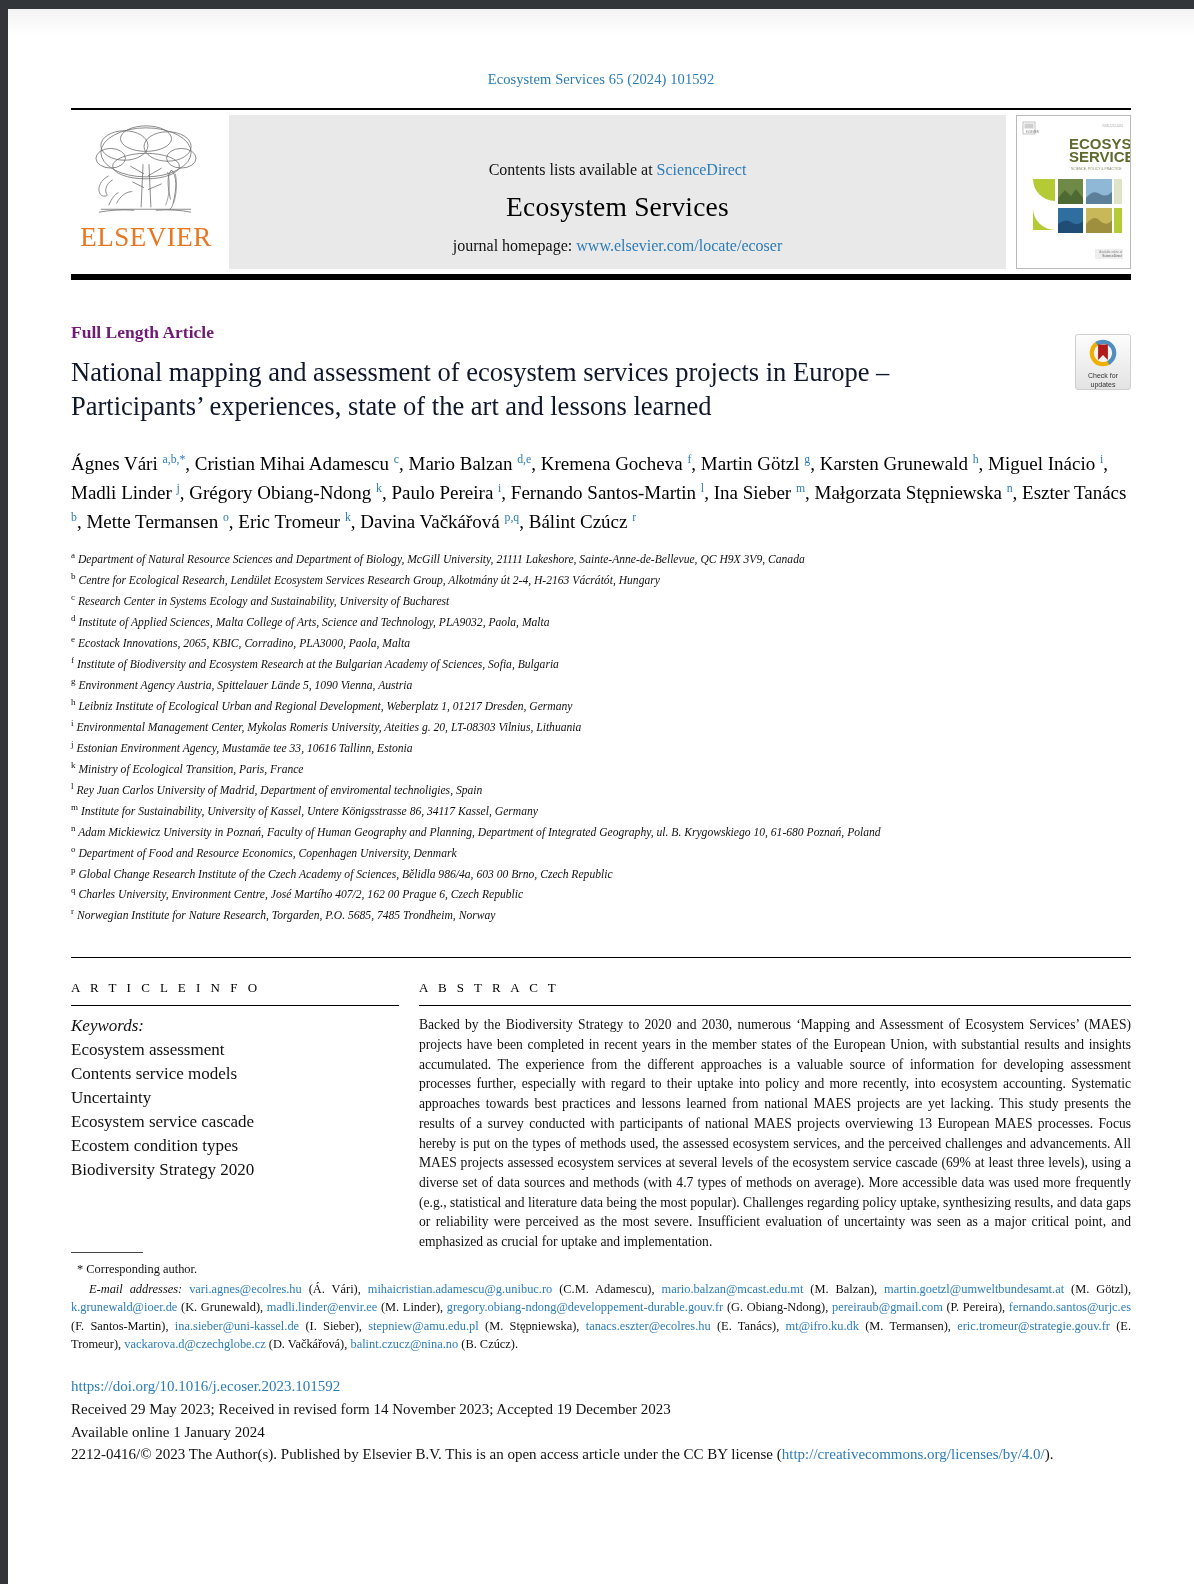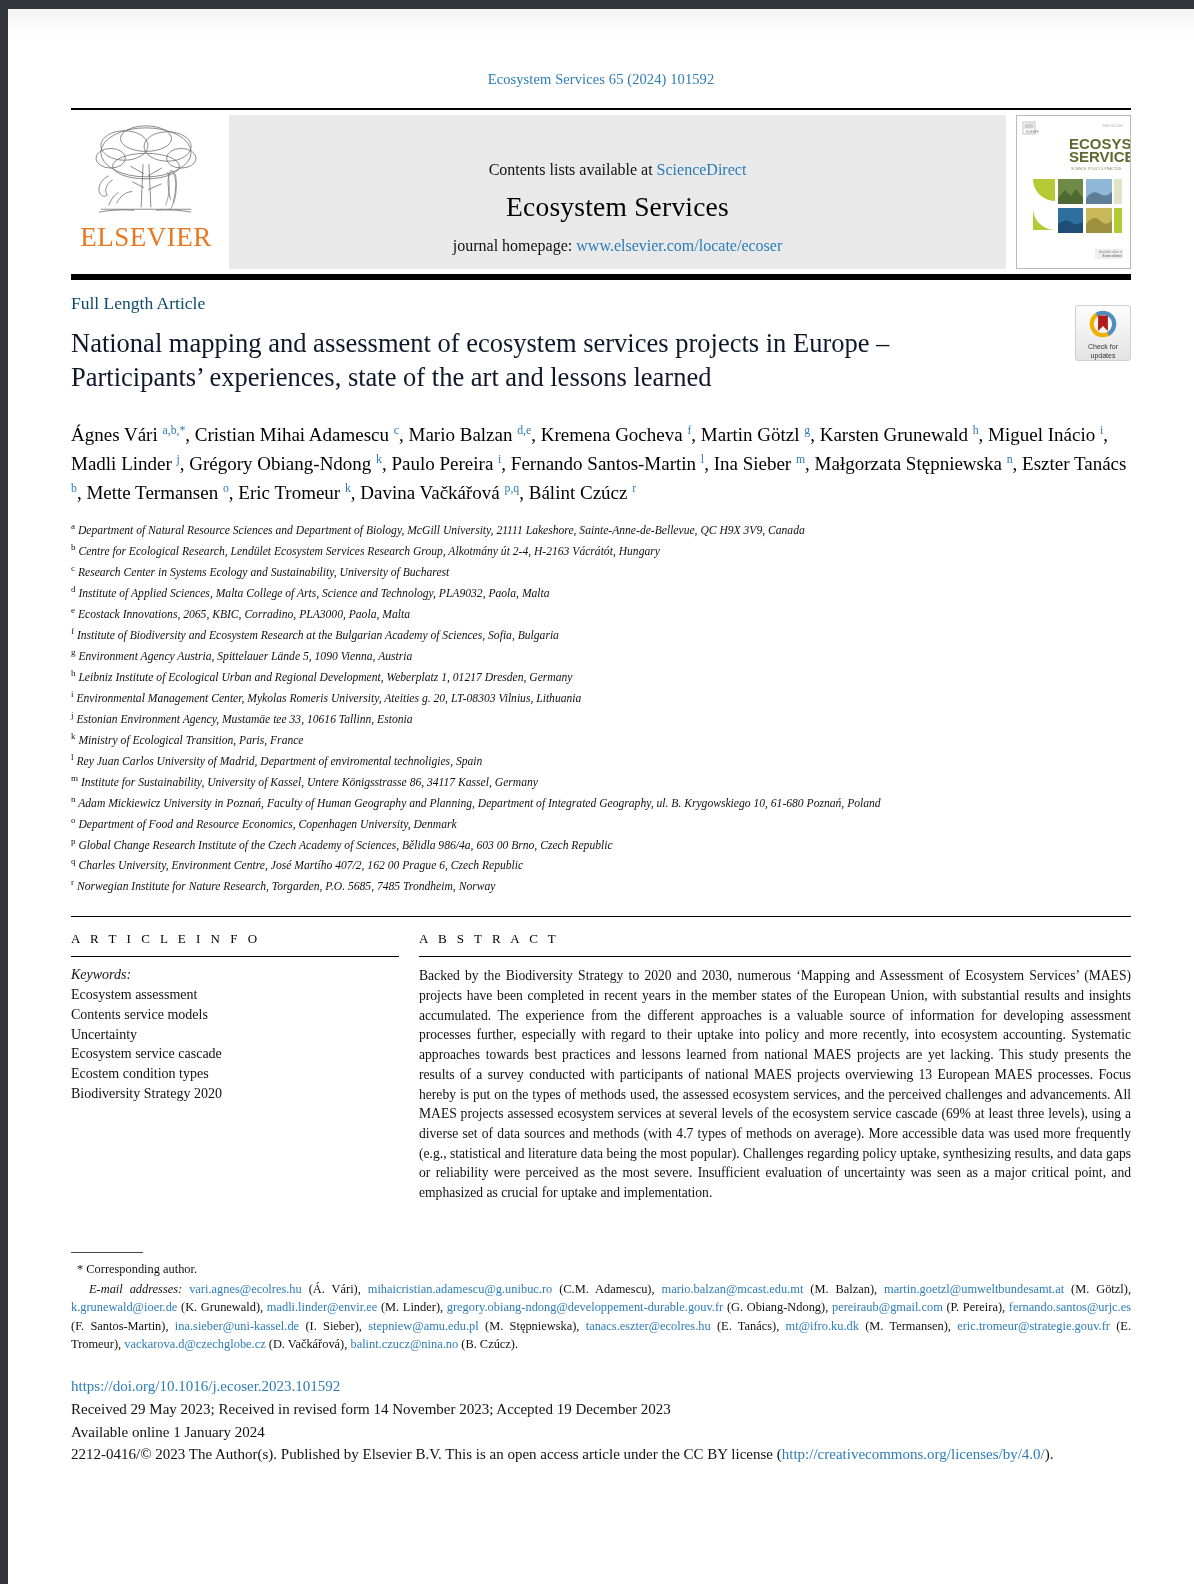--- a/index.html
+++ b/index.html
@@ -113,21 +113,21 @@
     overflow: hidden;
   }
   .rule-thick {
     margin: 5px 63px 0 63px;
     height: 6px;
     background: #000;
   }
 
   
   .body-col { margin: 0 63px; position: relative; }
-  .article-type { font-size: 17.5px; margin-top: 13px; color: #0c4a6e; }
+  .article-type { font-size: 17.5px; margin-top: 42px; color: #701a75; font-weight: bold; }
   .title {
     font-size: 26.5px;
     line-height: 1.28;
     margin-top: 13px;
     color: #0f172a;
     max-width: 900px;
   }
   .crossmark {
     position: absolute;
     right: 0px;
@@ -164,34 +164,34 @@
     font-size: 11.6px;
     line-height: 1.56;
     font-style: italic;
     color: #111;
   }
   .affils .af { display: block; }
   .affils sup { font-style: normal; font-size: 0.78em; }
 
   
   .infoblock {
-    margin-top: 20px;
+    margin-top: 32px;
     border-top: 1px solid #000;
-    padding-top: 14px;
+    padding-top: 22px;
     display: flex;
   }
   .col-info { flex: 0 0 328px; padding-right: 20px; }
   .col-abs { flex: 1 1 auto; }
   .sec-head {
     font-size: 13px;
     letter-spacing: 3.5px;
     color: #000;
   }
   .sec-rule { border-bottom: 1px solid #000; margin-top: 9px; }
-  .kw { font-size: 14px; line-height: 1.41; color: #111; margin-top: 8px; }
+  .kw { font-size: 17px; line-height: 1.41; color: #111; margin-top: 8px; }
   .kw .kw-label { font-style: italic; display: block; }
   .kw .kw-item { display: block; }
   .abstract {
     font-size: 13.6px;
     line-height: 1.45;
     text-align: justify;
     color: #111;
     margin-top: 9px;
     hyphens: auto;
   }

